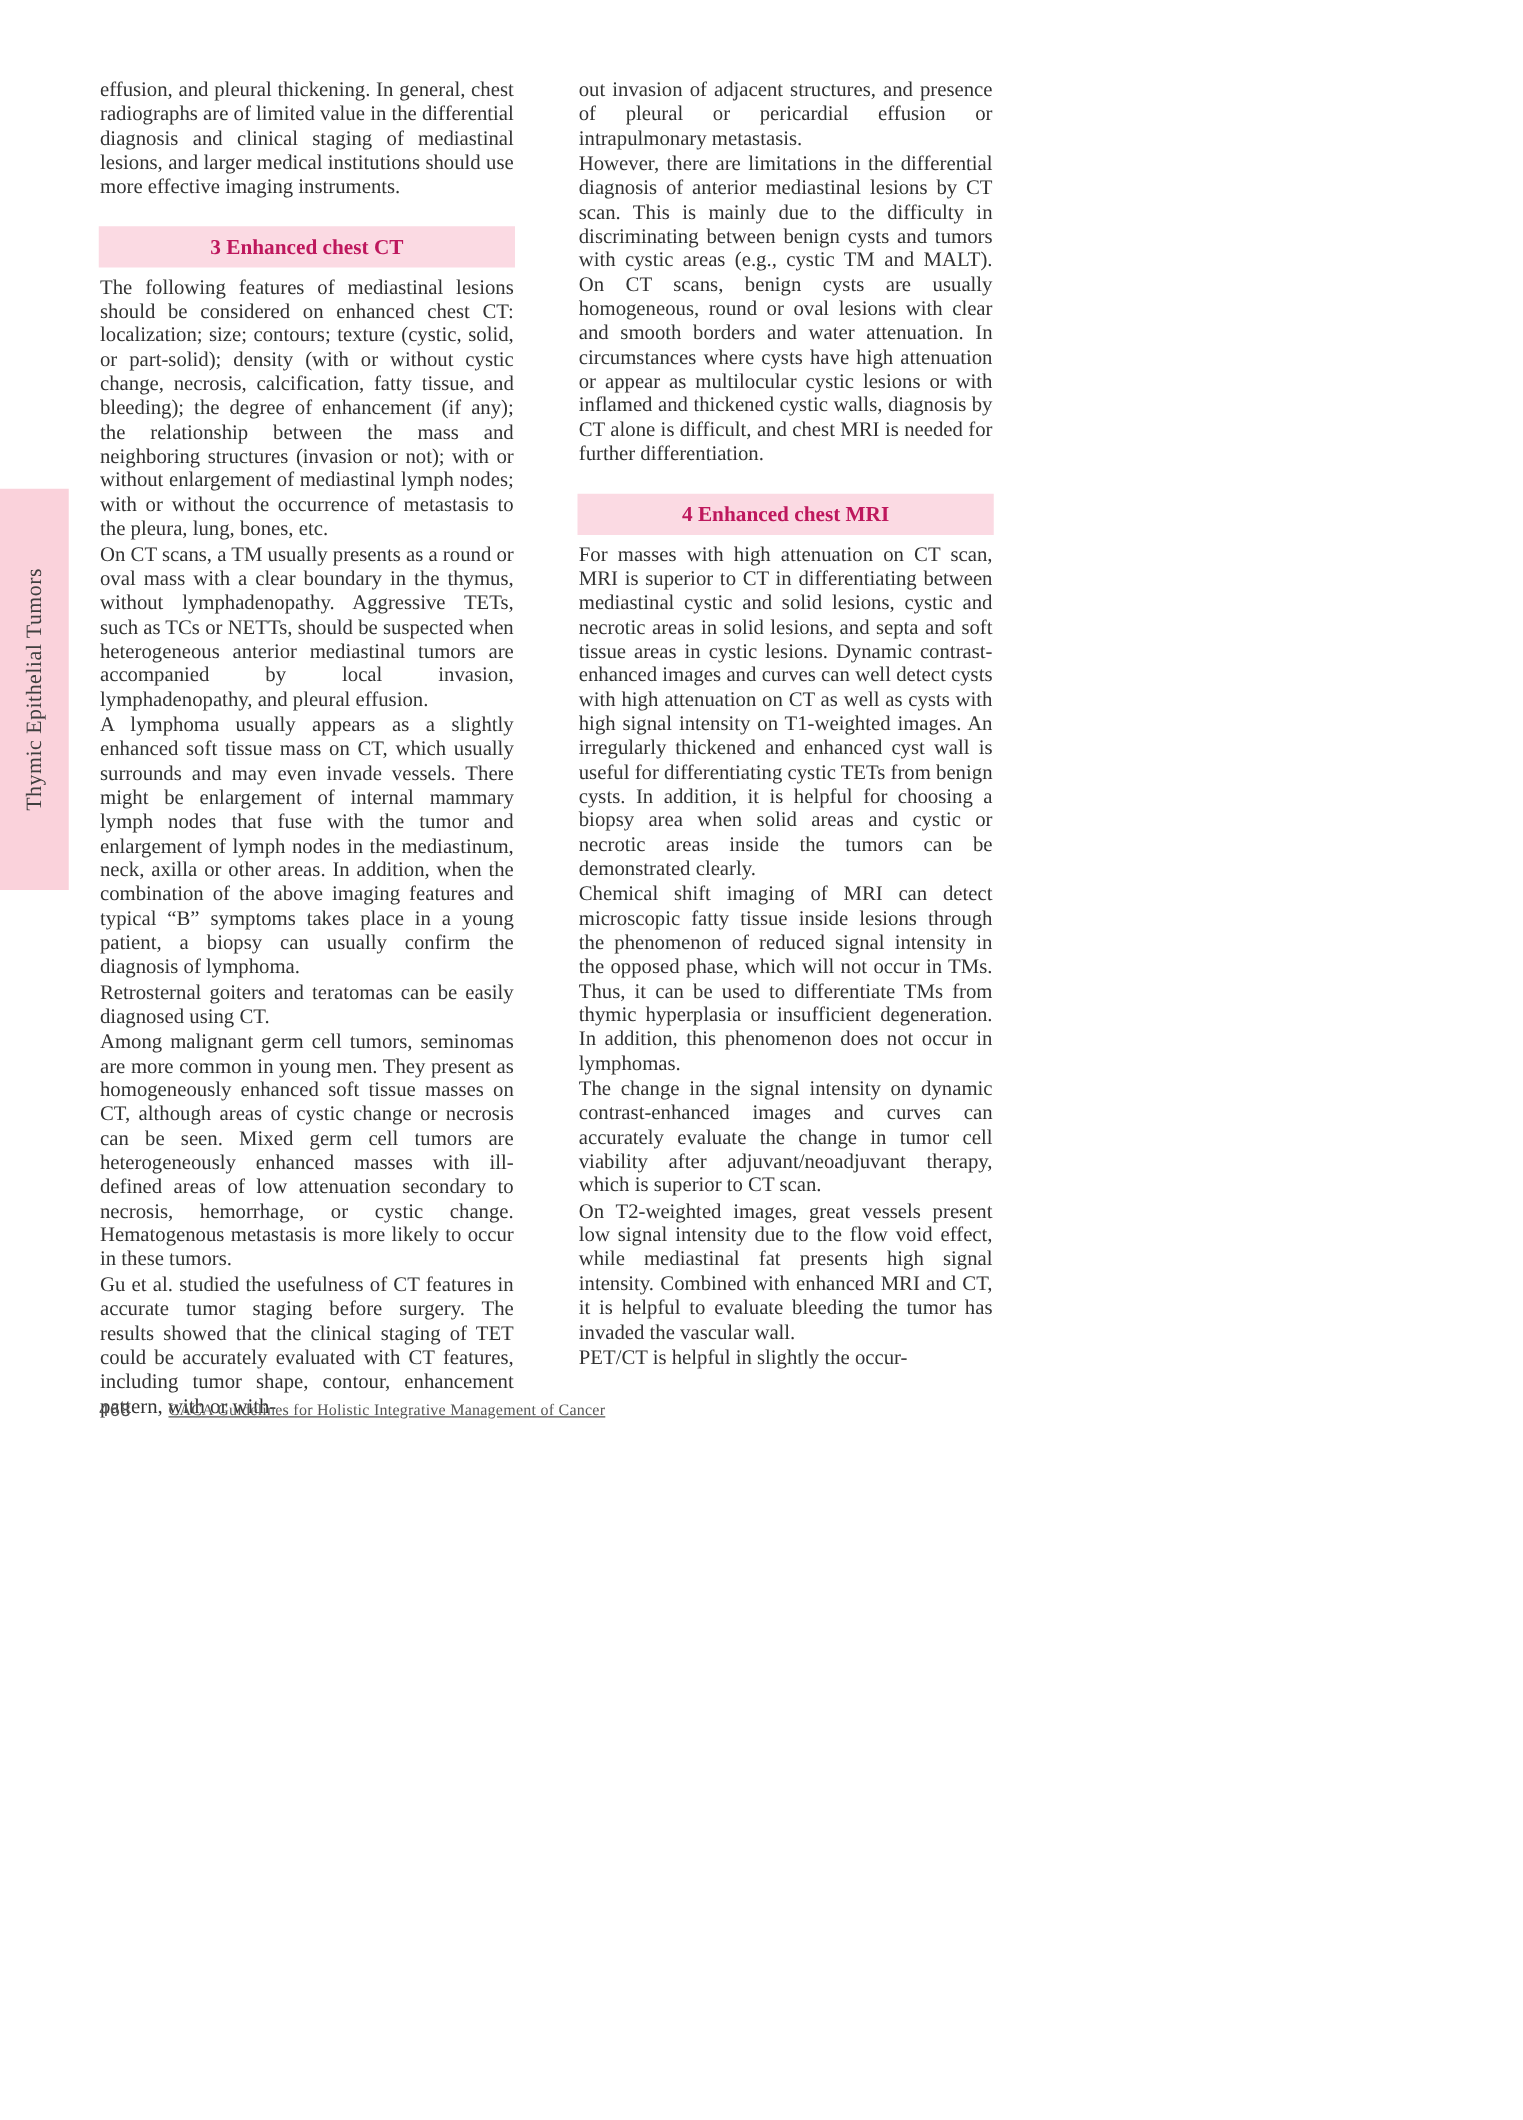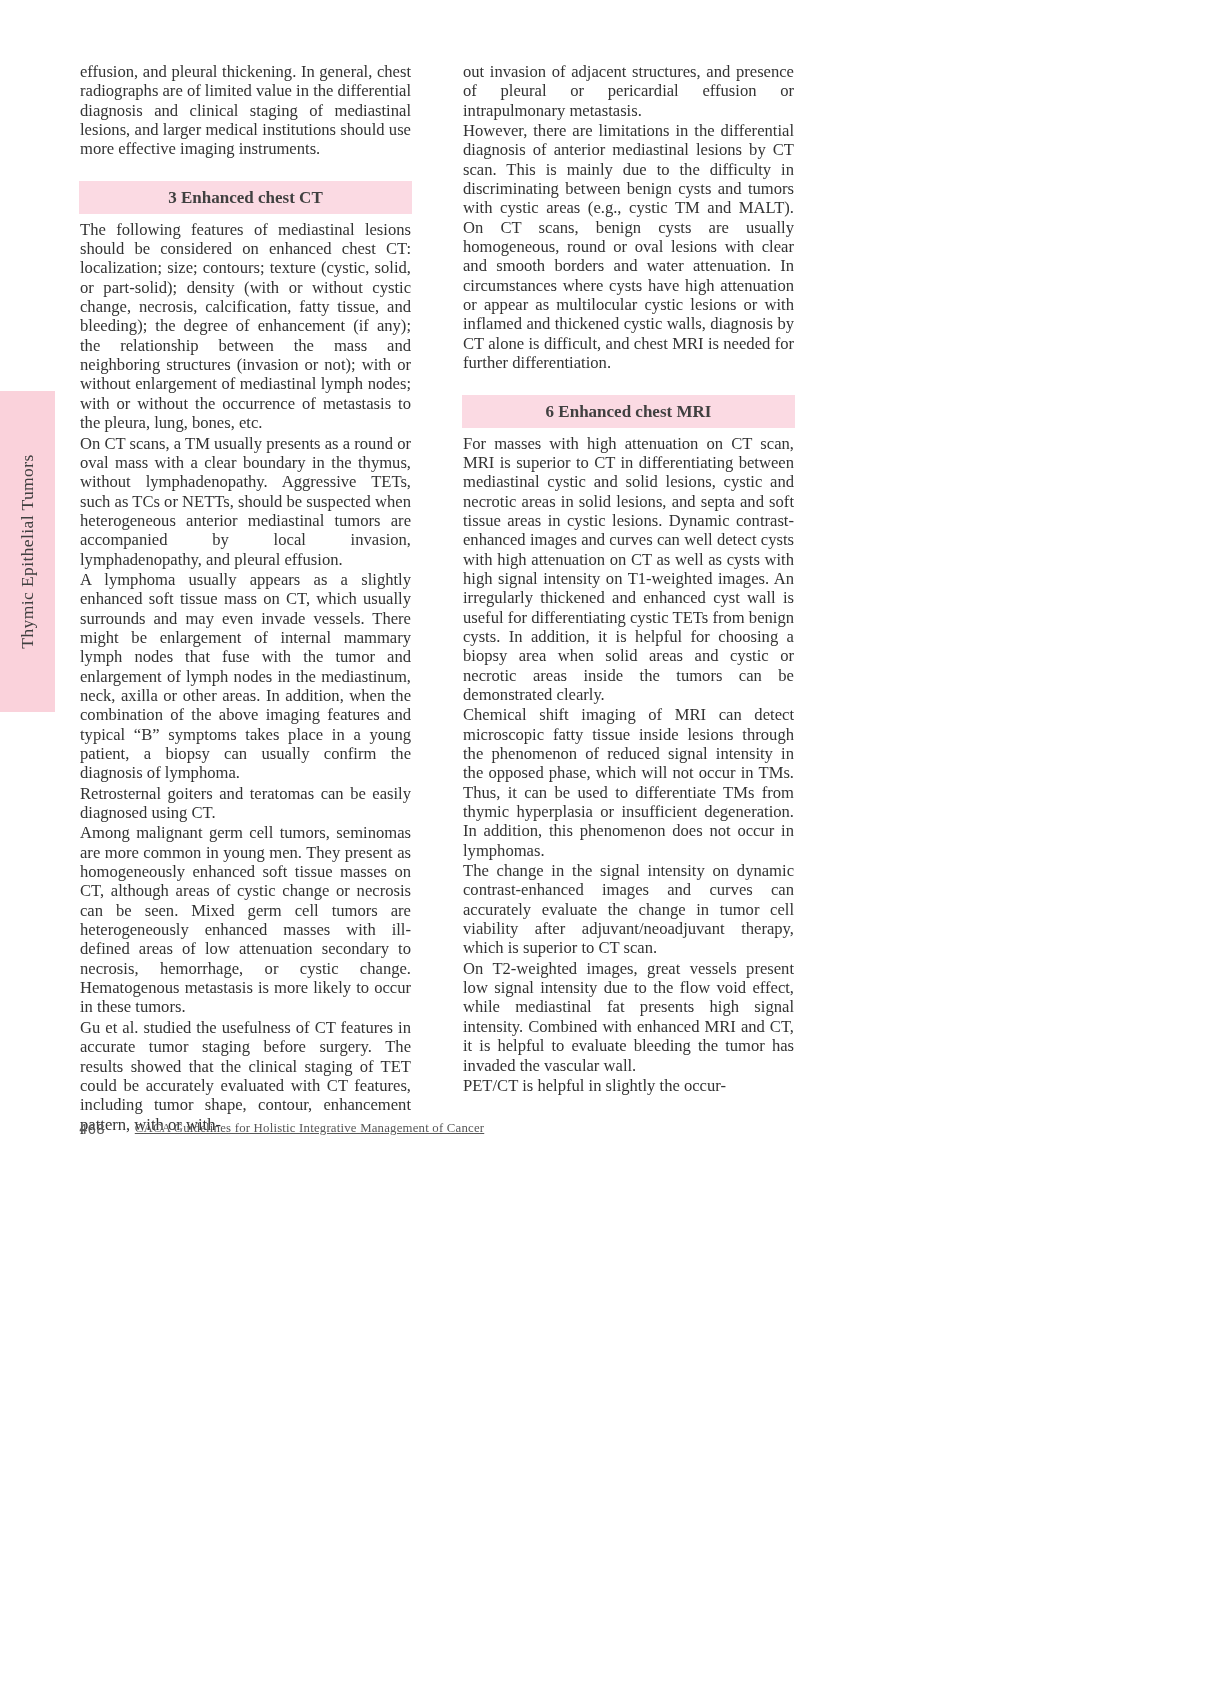--- a/index.html
+++ b/index.html
@@ -25,21 +25,21 @@
     font-size: 16.6px;
     line-height: 19.35px;
     text-align: justify;
   }
   .col-left  { left: 79px; }
   .col-right { left: 462px; }
   .text-column p { margin: 1px; }
   .section-header {
     display: block;
     background: var(--header-bg, #fbdae3);
-    color: #404040;
+    color: #be185d;
     text-align: center;
     font-weight: bold;
     font-size: 17px;
     line-height: 20px;
     padding: 7px 0 6px 0;
     margin: 22px 0 6px 0;
   }
   .sidebar-tab {
     position: absolute;
     left: 0;
@@ -97,21 +97,21 @@
     <p>On CT scans, a TM usually presents as a round or oval mass with a clear boundary in the thymus, without lymphadenopathy. Aggressive TETs, such as TCs or NETTs, should be suspected when heterogeneous anterior mediastinal tumors are accompanied by local invasion, lymphadenopathy, and pleural effusion.</p>
     <p>A lymphoma usually appears as a slightly enhanced soft tissue mass on CT, which usually surrounds and may even invade vessels. There might be enlargement of internal mammary lymph nodes that fuse with the tumor and enlargement of lymph nodes in the mediastinum, neck, axilla or other areas. In addition, when the combination of the above imaging features and typical “B” symptoms takes place in a young patient, a biopsy can usually confirm the diagnosis of lymphoma.</p>
     <p>Retrosternal goiters and teratomas can be easily diagnosed using CT.</p>
     <p>Among malignant germ cell tumors, seminomas are more common in young men. They present as homogeneously enhanced soft tissue masses on CT, although areas of cystic change or necrosis can be seen. Mixed germ cell tumors are heterogeneously enhanced masses with ill-defined areas of low attenuation secondary to necrosis, hemorrhage, or cystic change. Hematogenous metastasis is more likely to occur in these tumors.</p>
     <p>Gu et al. studied the usefulness of CT features in accurate tumor staging before surgery. The results showed that the clinical staging of TET could be accurately evaluated with CT features, including tumor shape, contour, enhancement pattern, with or with-</p>
   </div>
 
   <div class="text-column col-right">
     <p>out invasion of adjacent structures, and presence of pleural or pericardial effusion or intrapulmonary metastasis.</p>
     <p>However, there are limitations in the differential diagnosis of anterior mediastinal lesions by CT scan. This is mainly due to the difficulty in discriminating between benign cysts and tumors with cystic areas (e.g., cystic TM and MALT). On CT scans, benign cysts are usually homogeneous, round or oval lesions with clear and smooth borders and water attenuation. In circumstances where cysts have high attenuation or appear as multilocular cystic lesions or with inflamed and thickened cystic walls, diagnosis by CT alone is difficult, and chest MRI is needed for further differentiation.</p>
-    <div class="section-header">6 Enhanced chest MRI</div>
+    <div class="section-header">4 Enhanced chest MRI</div>
     <p>For masses with high attenuation on CT scan, MRI is superior to CT in differentiating between mediastinal cystic and solid lesions, cystic and necrotic areas in solid lesions, and septa and soft tissue areas in cystic lesions. Dynamic contrast-enhanced images and curves can well detect cysts with high attenuation on CT as well as cysts with high signal intensity on T1-weighted images. An irregularly thickened and enhanced cyst wall is useful for differentiating cystic TETs from benign cysts. In addition, it is helpful for choosing a biopsy area when solid areas and cystic or necrotic areas inside the tumors can be demonstrated clearly.</p>
     <p>Chemical shift imaging of MRI can detect microscopic fatty tissue inside lesions through the phenomenon of reduced signal intensity in the opposed phase, which will not occur in TMs. Thus, it can be used to differentiate TMs from thymic hyperplasia or insufficient degeneration. In addition, this phenomenon does not occur in lymphomas.</p>
     <p>The change in the signal intensity on dynamic contrast-enhanced images and curves can accurately evaluate the change in tumor cell viability after adjuvant/neoadjuvant therapy, which is superior to CT scan.</p>
     <p>On T2-weighted images, great vessels present low signal intensity due to the flow void effect, while mediastinal fat presents high signal intensity. Combined with enhanced MRI and CT, it is helpful to evaluate bleeding the tumor has invaded the vascular wall.</p>
     <p>PET/CT is helpful in slightly the occur-</p>
   </div>
 
   <div class="page-footer">
     <span class="page-number">468</span>
     <span class="footer-text">CACA Guidelines for Holistic Integrative Management of Cancer</span>

